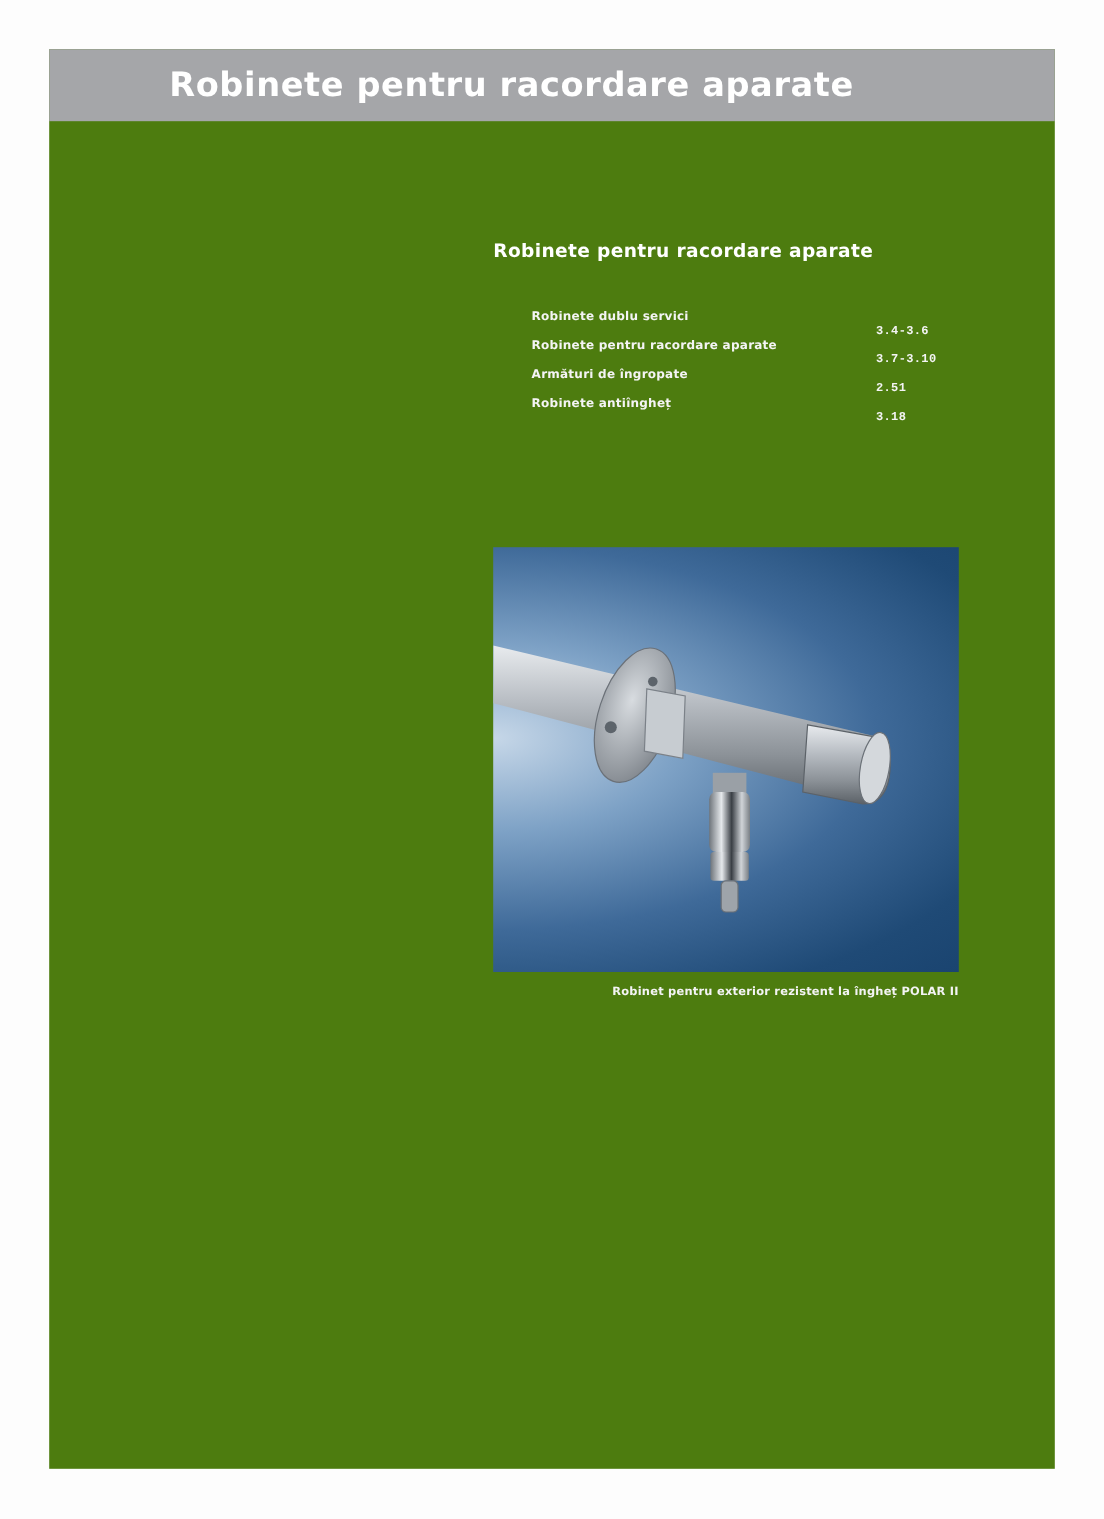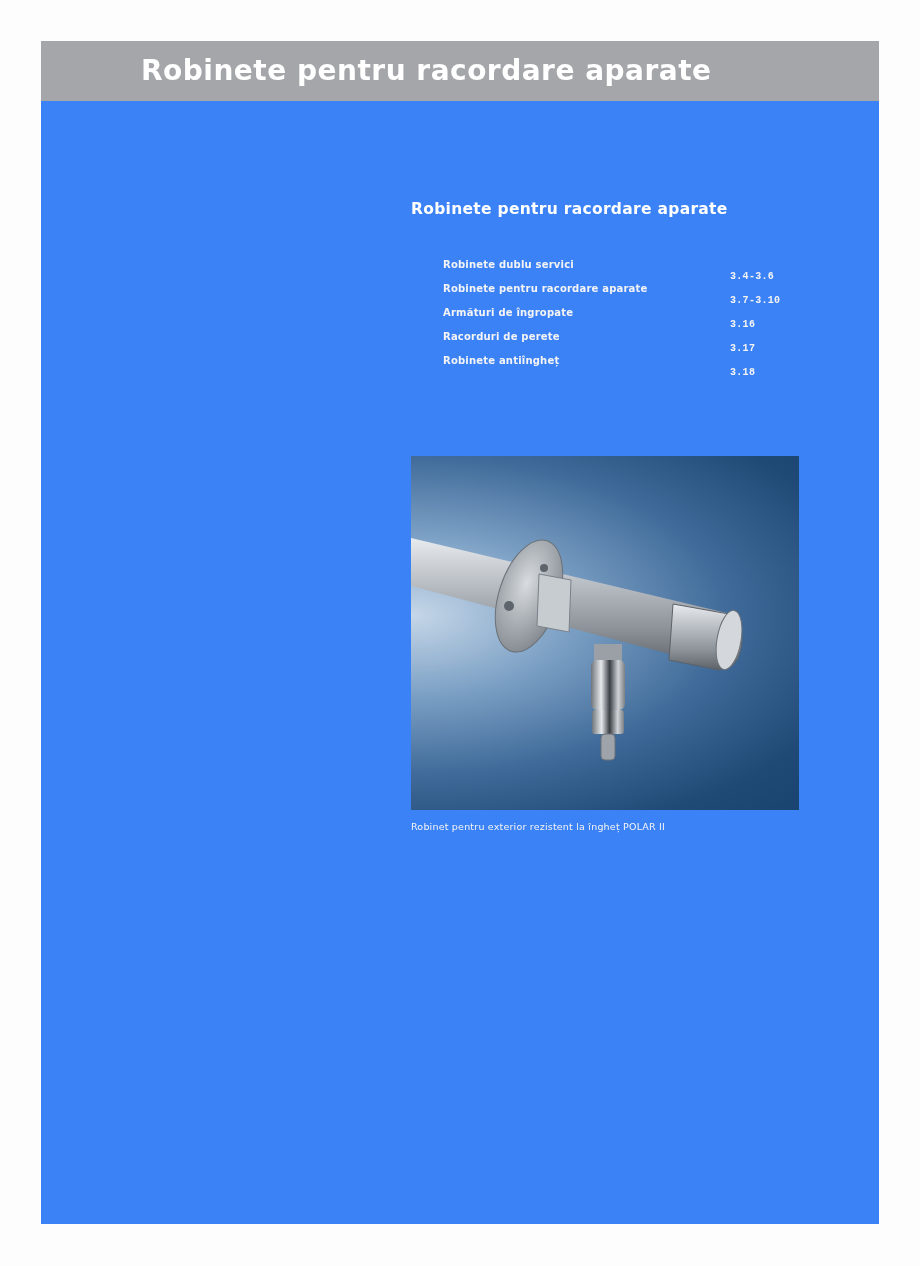--- a/index.html
+++ b/index.html
@@ -7,21 +7,21 @@
       width: 920px; height: 1266px;
       background: #fdfdfd;
       position: relative;
       overflow: hidden;
       font-family: "DejaVu Sans", sans-serif;
     }
     .page {
       position: absolute;
       left: 41px; top: 41px;
       width: 838px; height: 1183px;
-      background: #3b82f6;
+      background: #4d7c0f;
     }
     .header-band {
       position: absolute;
       left: 0; top: 0;
       width: 838px; height: 60px;
       background: #a5a6a9;
     }
     .header-title {
       position: absolute;
       left: 100px; top: 13px;
@@ -71,23 +71,23 @@
       left: 370px; top: 415px;
       width: 388px; height: 354px;
       background: radial-gradient(ellipse at 0% 45%, #c6d7e8 0%, #7ea2c6 28%, #3f6a99 58%, #1f4a76 85%, #1a4470 100%);
       overflow: hidden;
     }
     .photo svg { position: absolute; left: 0; top: 0; }
     .caption {
       position: absolute;
       left: 370px; top: 780px;
       width: 388px;
-      text-align: left;
+      text-align: right;
       font-size: 9.5px;
-      font-weight: normal;
+      font-weight: bold;
       color: #f4f4f4;
       white-space: nowrap;
       letter-spacing: 0.2px;
     }
   </style>
 </head>
 <body>
 
 <div class="page">
 
@@ -101,25 +101,21 @@
     <li class="toc-row">
       <span class="toc-label">Robinete dublu servici</span>
       <span class="toc-page">3.4-3.6</span>
     </li>
     <li class="toc-row">
       <span class="toc-label">Robinete pentru racordare aparate</span>
       <span class="toc-page">3.7-3.10</span>
     </li>
     <li class="toc-row">
       <span class="toc-label">Armături de îngropate</span>
-      <span class="toc-page">3.16</span>
-    </li>
-    <li class="toc-row">
-      <span class="toc-label">Racorduri de perete</span>
-      <span class="toc-page">3.17</span>
+      <span class="toc-page">2.51</span>
     </li>
     <li class="toc-row">
       <span class="toc-label">Robinete antiîngheț</span>
       <span class="toc-page">3.18</span>
     </li>
   </ul>
 
   <div class="photo">
     <svg width="388" height="354" viewBox="0 0 388 354">
       <defs>

